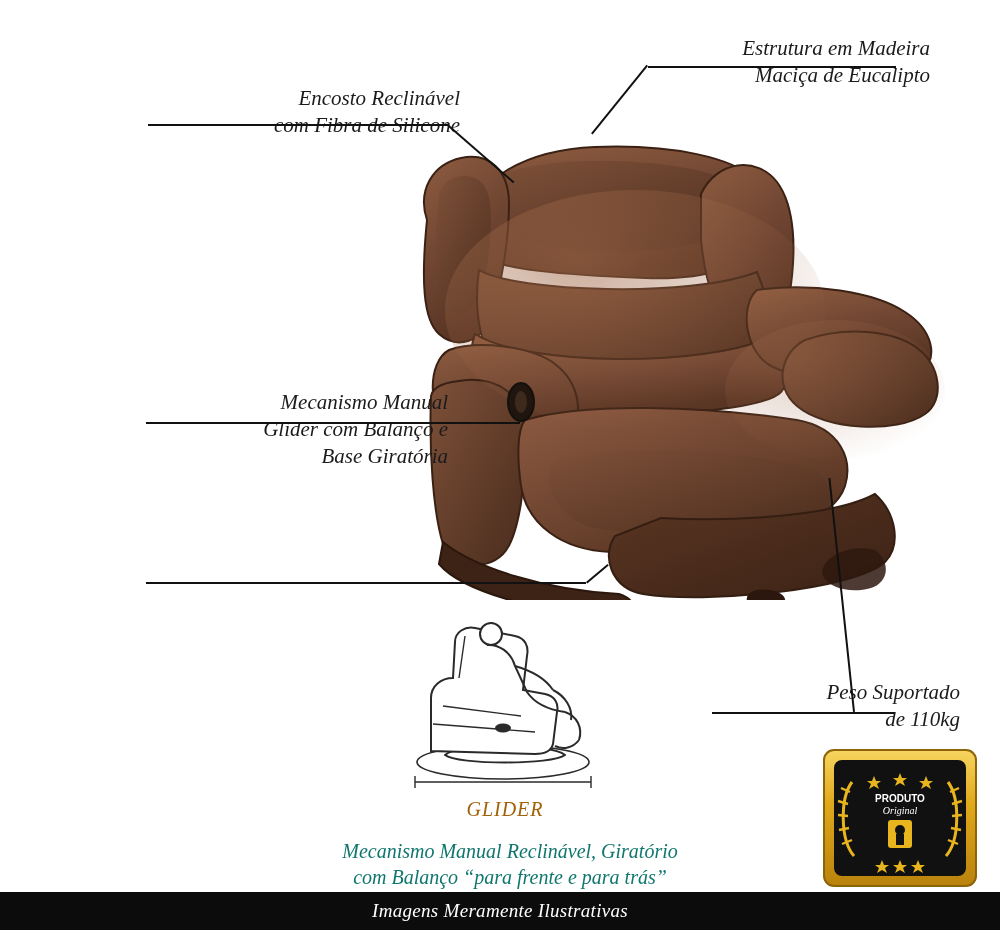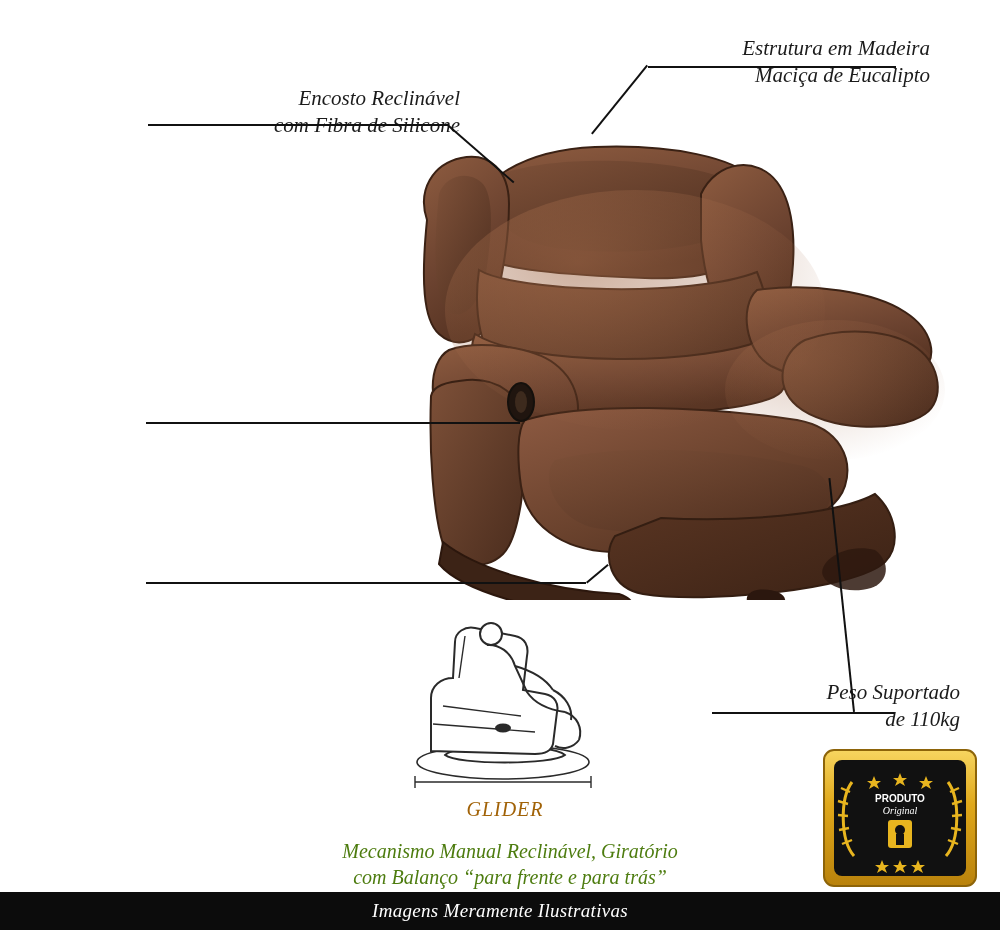--- a/index.html
+++ b/index.html
@@ -66,21 +66,21 @@
   #glider-desc {
     position: absolute;
     left: 250px;
     top: 838px;
     width: 520px;
     text-align: center;
     font-family: "Liberation Serif", serif;
     font-style: italic;
     font-size: 20px;
     line-height: 1.3;
-    color: #4d7c0f;
+    color: #0f766e;
     white-space: pre-line;
   }
 
   
   #seal {
     position: absolute;
     left: 822px;
     top: 748px;
     width: 156px;
     height: 140px;
@@ -181,20 +181,25 @@
   <div class="leader leader-h" style="left:148px; top:124px; width:300px;"></div>
   <div class="leader leader-d" style="left:448px; top:124px; width:88px; transform:rotate(41deg);"></div>
 
   <div class="callout center-align" style="left:630px; top:8px; width:300px;">
     <span>Estrutura em Madeira
 Maciça de Eucalipto</span>
   </div>
   <div class="leader leader-h" style="left:648px; top:66px; width:248px;"></div>
   <div class="leader leader-d" style="left:648px; top:66px; width:88px; transform:rotate(129deg);"></div>
 
+  <div class="callout center-align" style="left:138px; top:362px; width:310px;">
+    <span>Mecanismo Manual
+Glider com Balanço e
+Base Giratória</span>
+  </div>
   <div class="leader leader-h" style="left:146px; top:422px; width:374px;"></div>
 
   <div class="leader leader-h" style="left:146px; top:582px; width:440px;"></div>
   <div class="leader leader-d" style="left:586px; top:582px; width:28px; transform:rotate(-40deg);"></div>
 
   <div class="callout center-align" style="left:700px; top:652px; width:260px;">
     <span>Peso Suportado
 de 110kg</span>
   </div>
   <div class="leader leader-h" style="left:712px; top:712px; width:182px;"></div>

